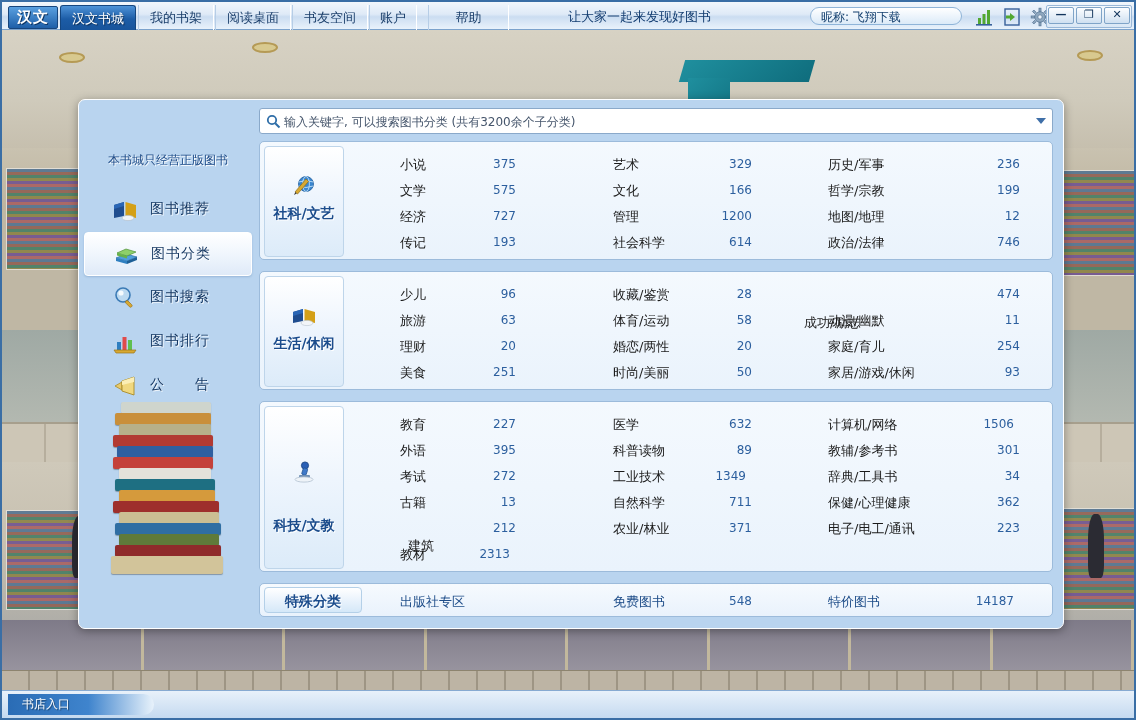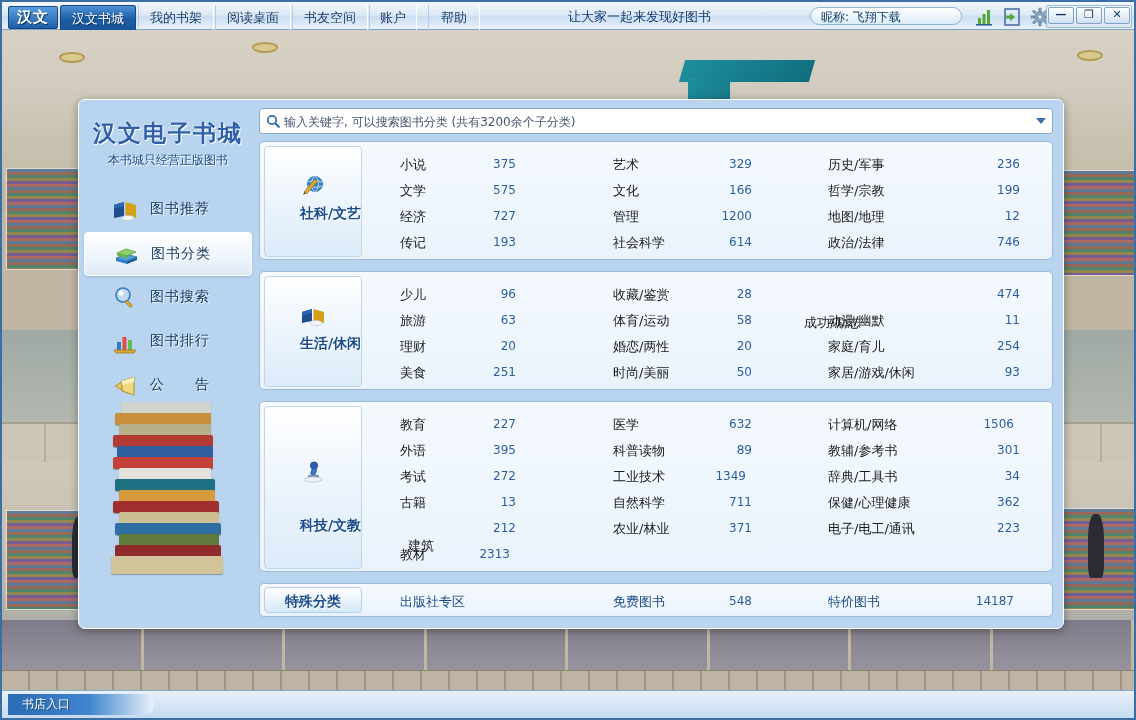--- a/index.html
+++ b/index.html
@@ -282,26 +282,26 @@
   .group {
     position: absolute; left: 0;
     width: 794px;
     background: linear-gradient(to bottom, #f4f9fe 0%, #eaf3fc 100%);
     border: 1px solid #9cbbdb;
     border-radius: 5px;
     box-sizing: border-box;
   }
   .group-label {
     position: absolute; left: 4px; top: 4px;
-    width: 98px;
+    width: 80px;
     background: linear-gradient(to bottom, #ffffff 0%, #eef5fd 45%, #dcebf9 100%);
     border: 1px solid #bed5ea;
     border-radius: 4px;
     box-sizing: border-box;
-    text-align: right;
+    text-align: center;
   }
   .group-label .g-icon {
     position: absolute; left: 50%; margin-left: -13px;
     width: 26px; height: 26px;
   }
   .group-label .g-text {
     position: absolute; left: 0; width: 100%;
     font-size: 14px; font-weight: bold;
     color: #1b4c8c; letter-spacing: 0px;
     text-shadow: 1px 1px 0 #ffffff;
@@ -422,21 +422,21 @@
   </div>
 
   <div id="titlebar">
     <div id="logo-badge">汉文</div>
 
     <div class="nav-tab active" style="left:58px; width:76px;">汉文书城</div>
     <div class="nav-tab" style="left:136px; width:76px;">我的书架</div>
     <div class="nav-tab" style="left:213px; width:76px;">阅读桌面</div>
     <div class="nav-tab" style="left:290px; width:76px;">书友空间</div>
     <div class="nav-tab" style="left:367px; width:48px;">账户</div>
-    <div class="nav-tab" style="left:426px; width:52px;">帮助</div>
+    <div class="nav-tab" style="left:426px; width:81px;">帮助</div>
 
     <div id="slogan">让大家一起来发现好图书</div>
     <div id="nickname-box">昵称: 飞翔下载</div>
 
     <div class="tb-icon" style="left:972px;">
       <svg width="20" height="20" viewBox="0 0 20 20">
         <rect x="4" y="11" width="3" height="6" fill="#52a832"></rect>
         <rect x="8.5" y="7" width="3" height="10" fill="#52a832"></rect>
         <rect x="13" y="3" width="3" height="14" fill="#52a832"></rect>
         <rect x="2" y="17" width="16" height="1.6" fill="#37609a"></rect>
@@ -474,21 +474,20 @@
       </div>
       <div class="win-btn">
         <span>✕</span>
       </div>
     </div>
   </div>
 
   <div id="dialog">
 
     <div id="sidebar">
-      <div id="store-title">汉文电子书城</div>
       <div id="store-sub">本书城只经营正版图书</div>
 
       <div class="side-item" style="top:88px;">
         <span class="s-icon">
           <svg width="26" height="26" viewBox="0 0 26 26">
             <path d="M2 8 L12 5 L12 19 L2 21 Z" fill="#1f4d8f"></path>
             <path d="M24 8 L13.5 5 L13.5 19 L24 21 Z" fill="#d4a017"></path>
             <path d="M2 8 L12 5 L12 9 L2 12 Z" fill="#2a66b5"></path>
             <ellipse cx="16" cy="21" rx="6" ry="2.6" fill="#f0f3f6" stroke="#b8c3ce" stroke-width="0.7"></ellipse>
           </svg>

